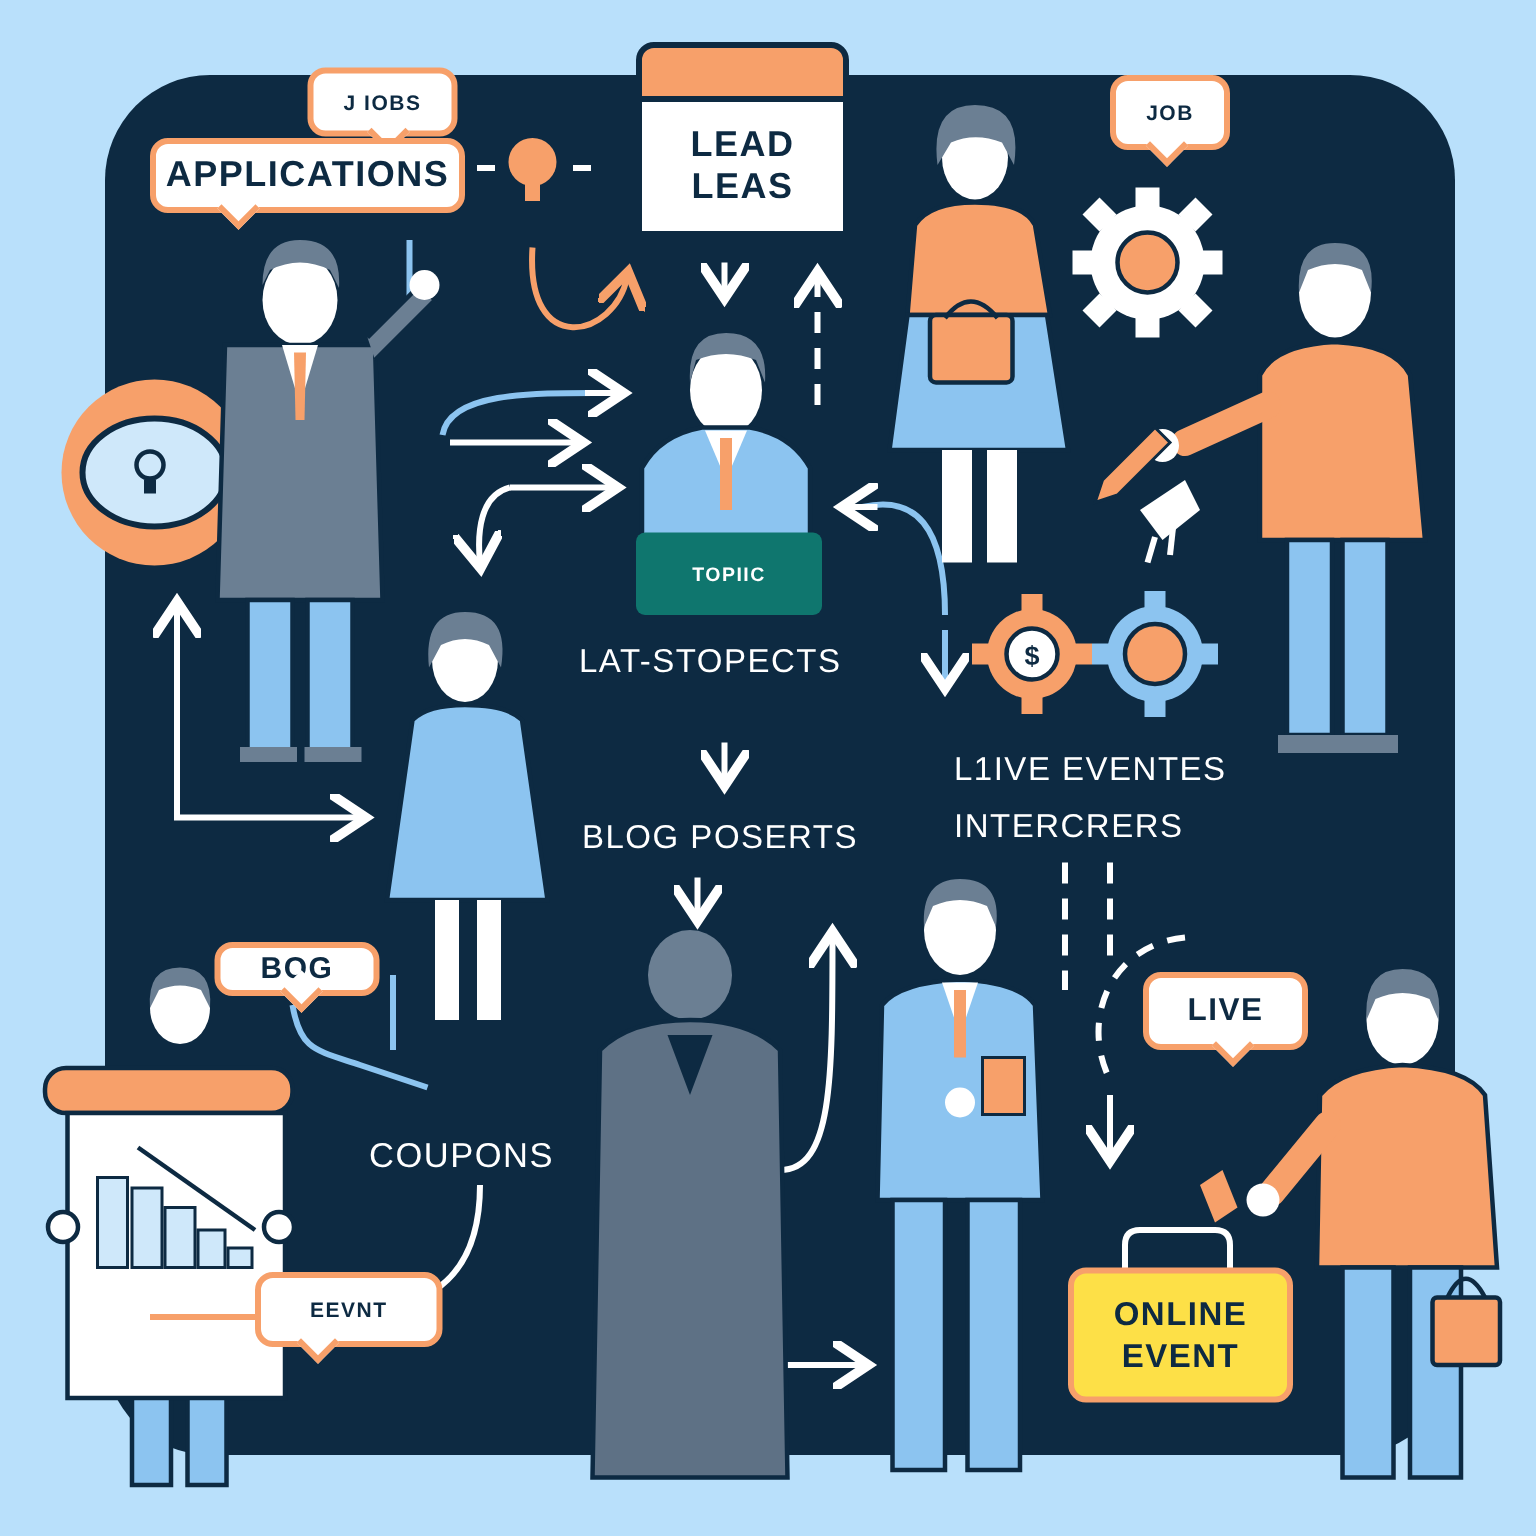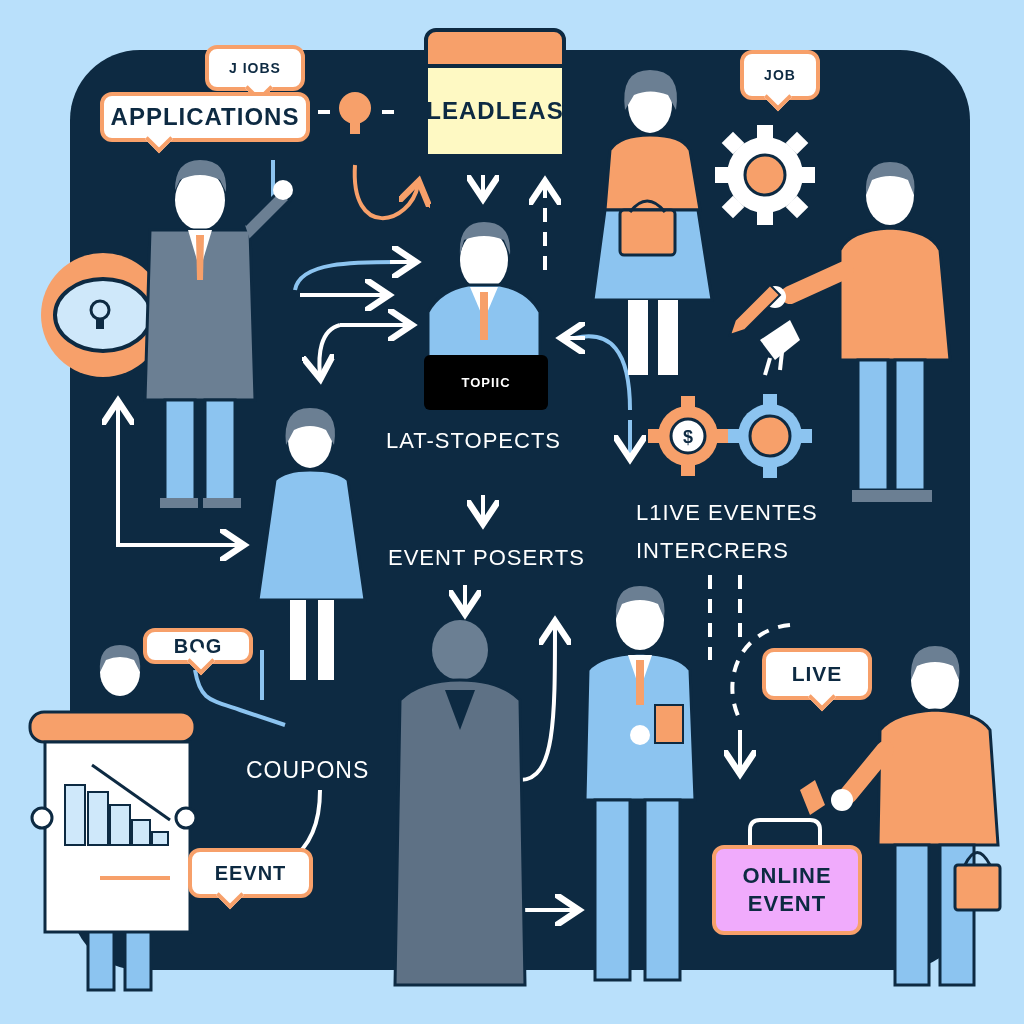--- a/index.html
+++ b/index.html
@@ -4,23 +4,23 @@
 <style>
   html,body{margin:0;padding:0;}
   body{width:1024px;height:1024px;background:#B9E0FB;position:relative;overflow:hidden;font-family:"Liberation Sans",sans-serif;}
   .panel{position:absolute;left:70px;top:50px;width:900px;height:920px;background:#0D2A42;border-radius:70px;}
   .bubble{position:absolute;background:#fff;border:4px solid #F7A06A;border-radius:12px;color:#0D2A42;font-weight:bold;display:flex;align-items:center;justify-content:center;box-sizing:border-box;letter-spacing:1px;}
   .bubble .tail{position:absolute;width:16px;height:16px;background:#fff;border-right:4px solid #F7A06A;border-bottom:4px solid #F7A06A;transform:rotate(45deg);bottom:-11px;}
   .label{position:absolute;color:#fff;font-weight:normal;letter-spacing:1px;}
   svg{position:absolute;left:0;top:0;}
   .cal{position:absolute;left:424px;top:28px;width:142px;height:130px;}
   .cal .top{height:40px;background:#F7A06A;border:4px solid #0D2A42;border-radius:12px 12px 0 0;box-sizing:border-box;}
-  .cal .body{height:90px;background:#fef9c3;border:4px solid #0D2A42;border-top:none;box-sizing:border-box;display:flex;flex-direction:row;align-items:center;justify-content:center;color:#0D2A42;font-weight:bold;font-size:24px;line-height:28px;letter-spacing:1px;}
-  .topic{position:absolute;left:424px;top:355px;width:124px;height:55px;background:#000000;border-radius:6px;color:#fff;font-weight:bold;font-size:13px;display:flex;align-items:center;justify-content:center;letter-spacing:1px;}
-  .online{position:absolute;left:712px;top:845px;width:150px;height:90px;background:#f0abfc;border:4px solid #F7A06A;border-radius:12px;box-sizing:border-box;display:flex;flex-direction:column;align-items:center;justify-content:center;color:#0D2A42;font-weight:bold;font-size:22px;line-height:28px;letter-spacing:1px;}
+  .cal .body{height:90px;background:#ffffff;border:4px solid #0D2A42;border-top:none;box-sizing:border-box;display:flex;flex-direction:column;align-items:center;justify-content:center;color:#0D2A42;font-weight:bold;font-size:24px;line-height:28px;letter-spacing:1px;}
+  .topic{position:absolute;left:424px;top:355px;width:124px;height:55px;background:#0f766e;border-radius:6px;color:#fff;font-weight:bold;font-size:13px;display:flex;align-items:center;justify-content:center;letter-spacing:1px;}
+  .online{position:absolute;left:712px;top:845px;width:150px;height:90px;background:#fde047;border:4px solid #F7A06A;border-radius:12px;box-sizing:border-box;display:flex;flex-direction:column;align-items:center;justify-content:center;color:#0D2A42;font-weight:bold;font-size:22px;line-height:28px;letter-spacing:1px;}
 </style>
 </head>
 <body>
 
 <div class="panel"></div>
 
 <svg width="1024" height="1024" viewBox="0 0 1024 1024">
   <defs>
     <marker id="ah" markerWidth="8" markerHeight="8" refX="5" refY="4" orient="auto">
       <path d="M0,0 L6,4 L0,8" fill="none" stroke="#fff" stroke-width="1.6"></path>
@@ -233,21 +233,21 @@
   <span class="tail" style="left:45px;"></span>
 </div>
 <div class="bubble" style="left:740px;top:50px;width:80px;height:50px;font-size:14px;">
   <span>JOB</span>
   <span class="tail" style="left:24px;"></span>
 </div>
 <div class="bubble" style="left:143px;top:628px;width:110px;height:36px;font-size:20px;">
   <span>BOG</span>
   <span class="tail" style="left:44px;"></span>
 </div>
-<div class="bubble" style="left:170px;top:848px;width:125px;height:50px;font-size:20px;margin-left:18px;">
+<div class="bubble" style="left:170px;top:848px;width:125px;height:50px;font-size:14px;">
   <span>EEVNT</span>
   <span class="tail" style="left:28px;"></span>
 </div>
 <div class="bubble" style="left:762px;top:648px;width:110px;height:52px;font-size:21px;">
   <span>LIVE</span>
   <span class="tail" style="left:46px;"></span>
 </div>
 
 <div class="cal">
   <div class="top"></div>
@@ -255,21 +255,21 @@
     <span>LEAD</span>
     <span>LEAS</span>
   </div>
 </div>
 
 <div class="topic">
   <span>TOPIIC</span>
 </div>
 
 <div class="label" style="left:386px;top:428px;font-size:22px;">LAT-STOPECTS</div>
-<div class="label" style="left:388px;top:545px;font-size:22px;">EVENT POSERTS</div>
+<div class="label" style="left:388px;top:545px;font-size:22px;">BLOG POSERTS</div>
 <div class="label" style="left:636px;top:500px;font-size:22px;">L1IVE EVENTES</div>
 <div class="label" style="left:636px;top:538px;font-size:22px;">INTERCRERS</div>
 <div class="label" style="left:246px;top:757px;font-size:23px;">COUPONS</div>
 
 <div class="online">
   <span>ONLINE</span>
   <span>EVENT</span>
 </div>
 
 </body></html>

